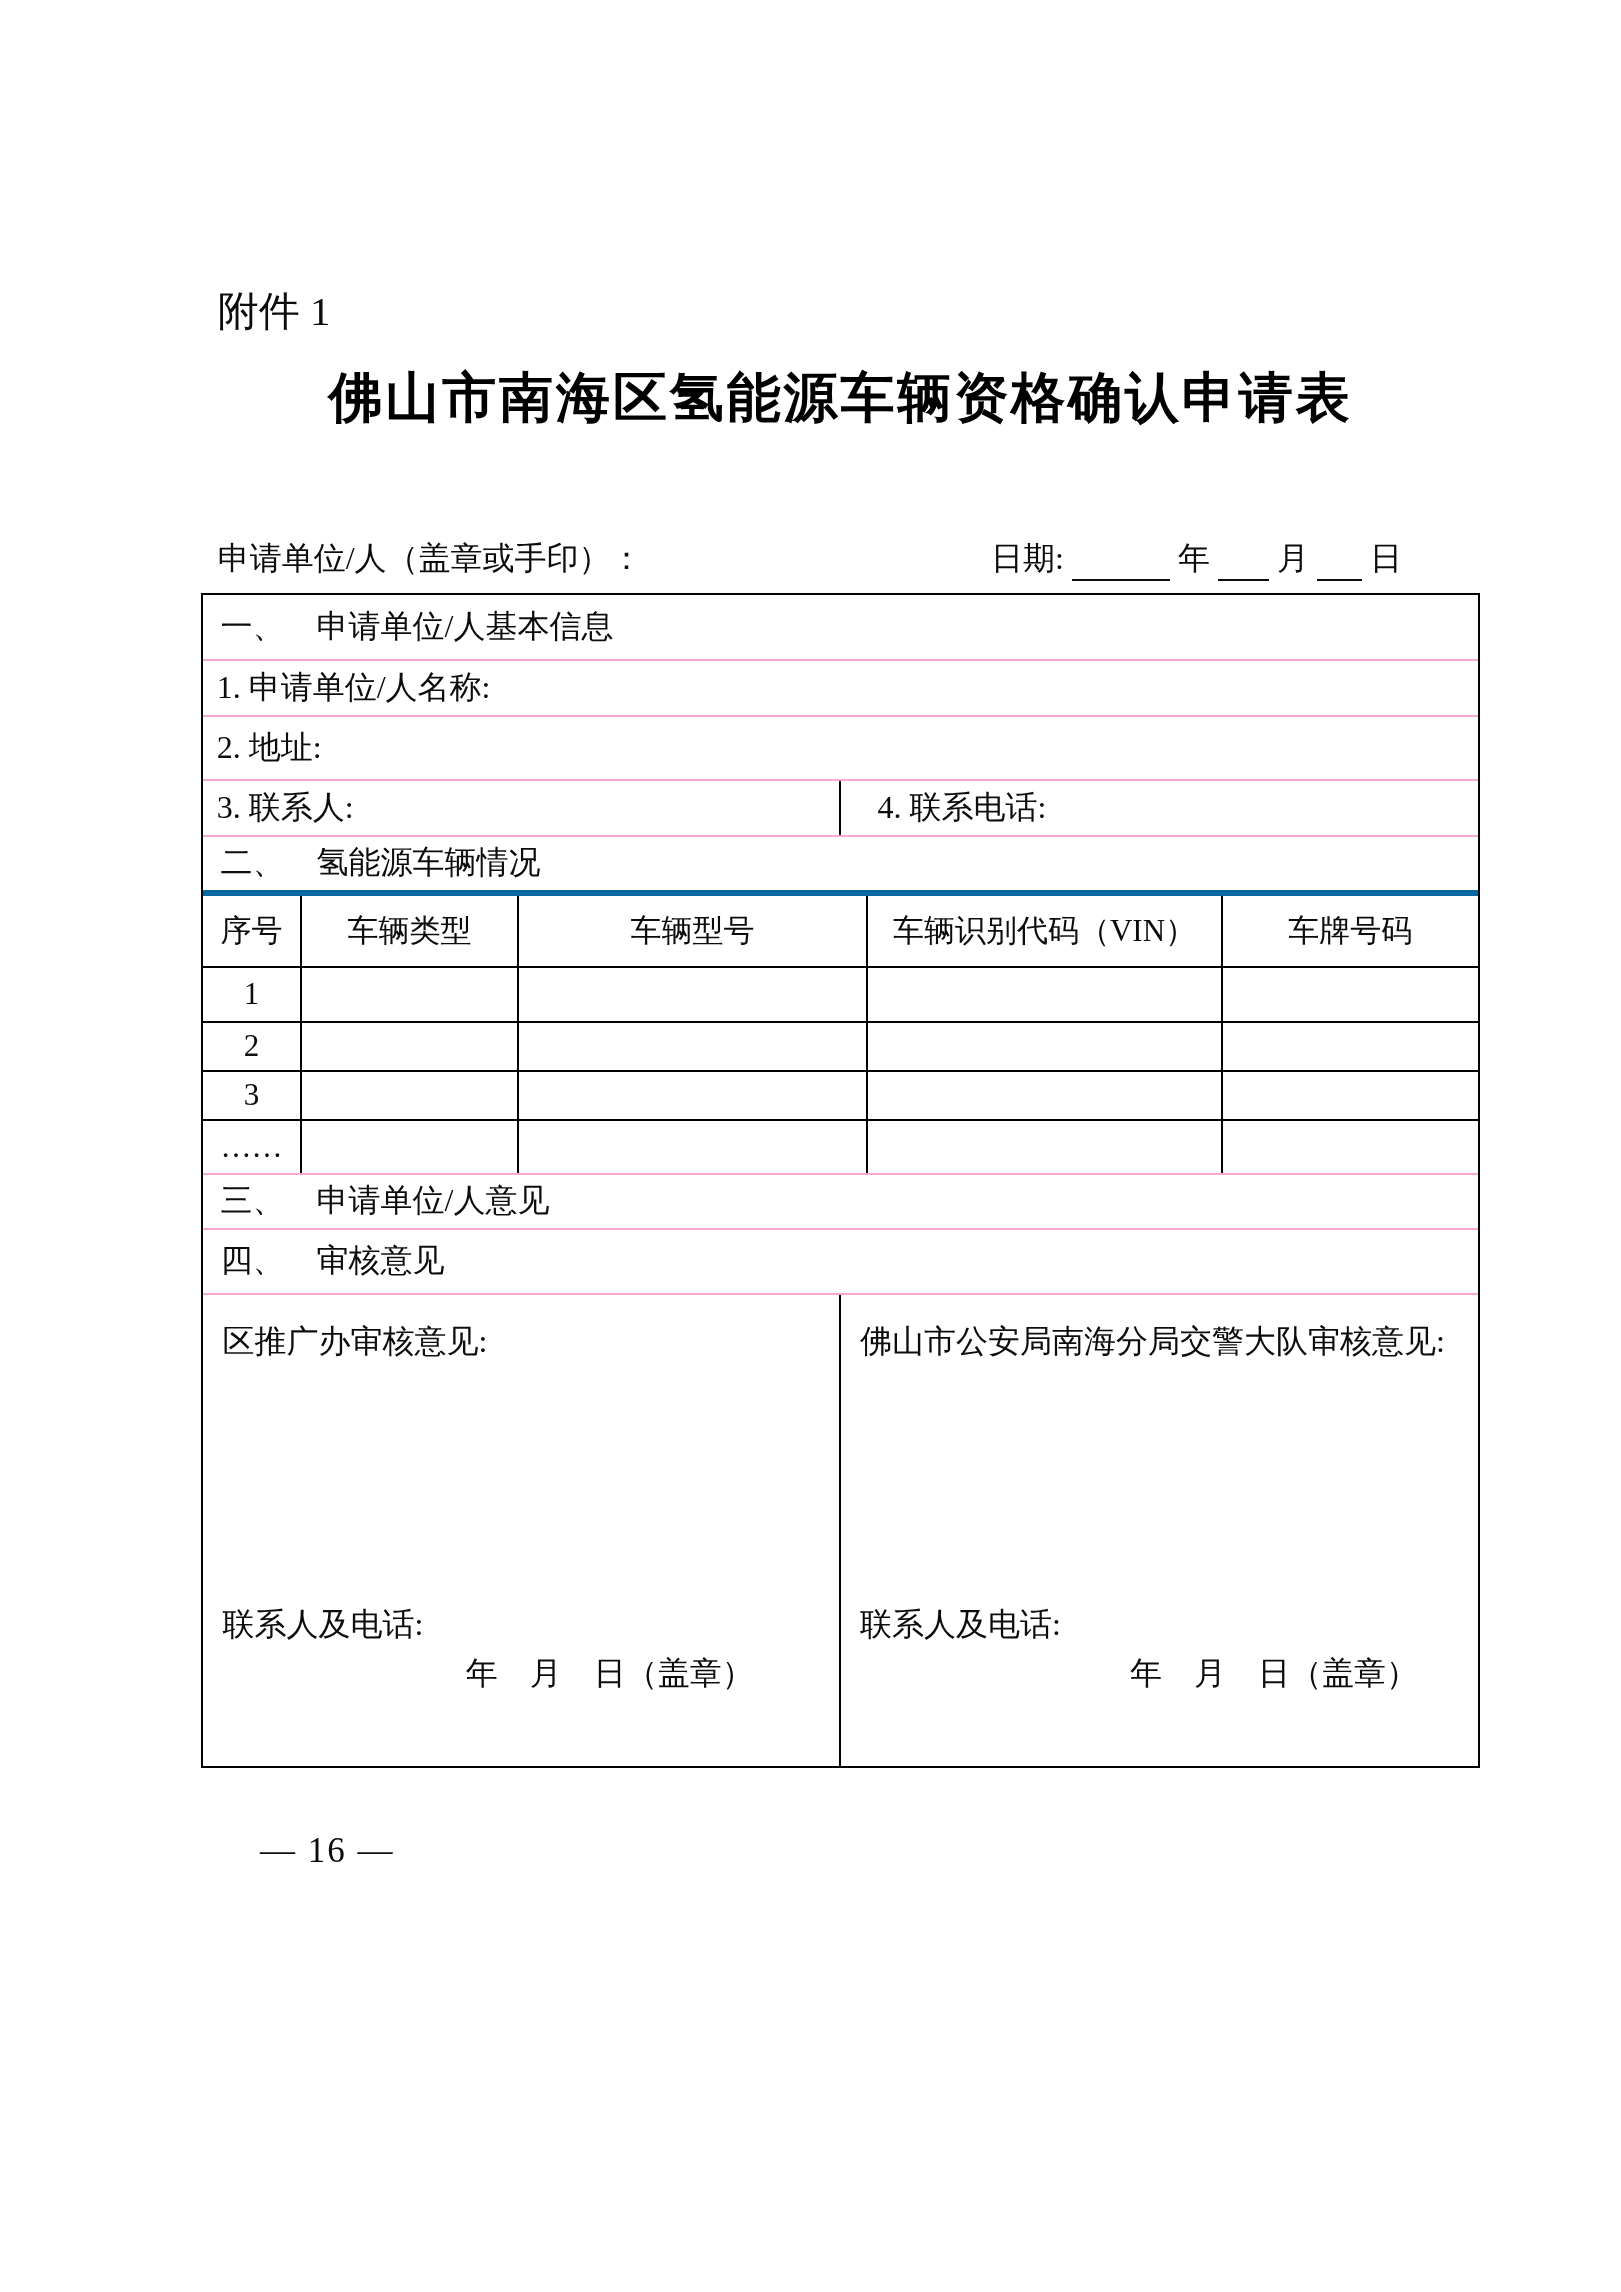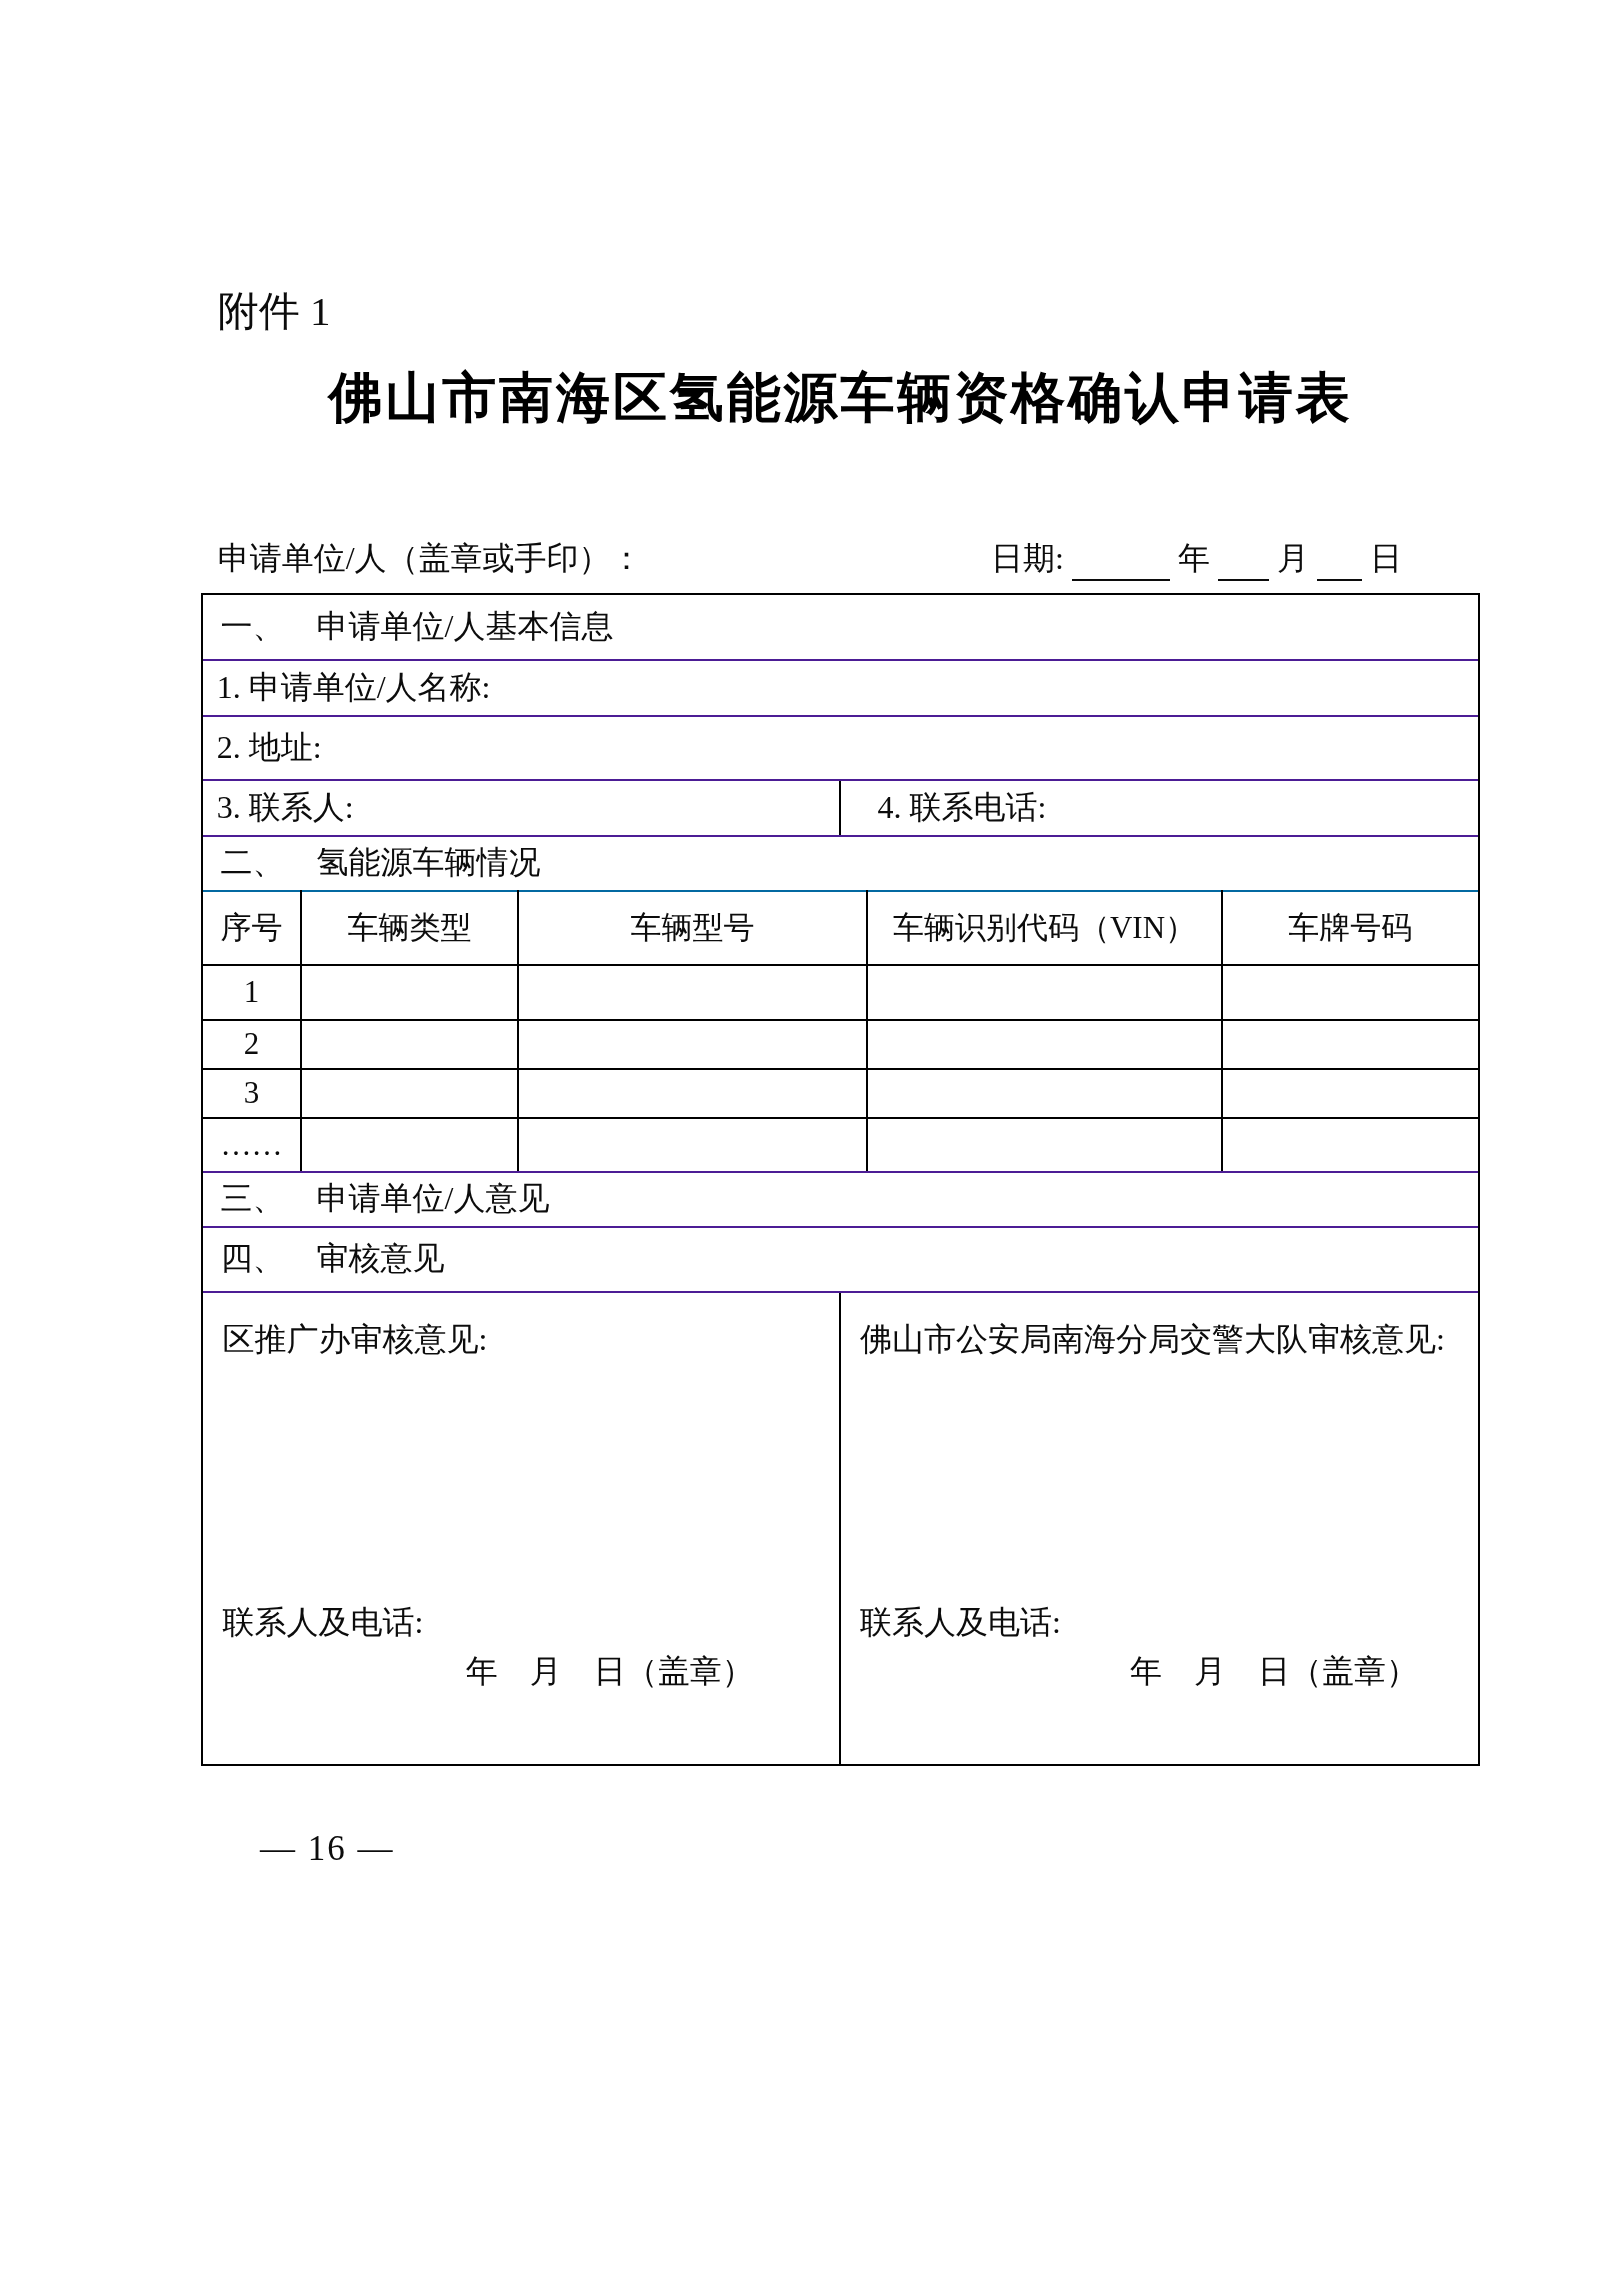--- a/index.html
+++ b/index.html
@@ -39,41 +39,41 @@
   .b1{width:98px;}
   .b2{width:51px;}
   .b3{width:45px;}
 
   
   .form{
     margin-top:11.8px;
     border:2.9px solid #000;
     background:#fff;
   }
-  .row{border-top:2px solid #4c1d95;box-sizing:border-box;}
+  .row{border-top:2px solid #f9a8d4;box-sizing:border-box;}
   .row:first-child{border-top:none;}
   .sec,.field{
     display:flex;align-items:center;
     font-size:32px;
   }
   .sec{padding-left:17.6px;}
   .field{padding-left:13.7px;}
   .h58{height:64px;}
   .h57{height:56px;}
   .h56{height:55px;}
   .h66{height:65px;}
 
   .split{display:flex;}
   .cell-l{width:50%;box-sizing:border-box;border-right:2px solid #000;}
   .cell-r{width:50%;box-sizing:border-box;padding-left:37px;}
 
   
   table.veh{
     width:100%;border-collapse:collapse;table-layout:fixed;
-    border-top:2px solid #0369a1;
+    border-top:6px solid #0369a1;
   }
   table.veh th,table.veh td{
     border:2px solid #000;
     font-size:31px;font-weight:normal;
     text-align:center;vertical-align:middle;
     padding:0;
   }
   table.veh th:first-child,table.veh td:first-child{border-left:none;}
   table.veh th:last-child,table.veh td:last-child{border-right:none;}
   table.veh tr:first-child th{border-top:none;}

